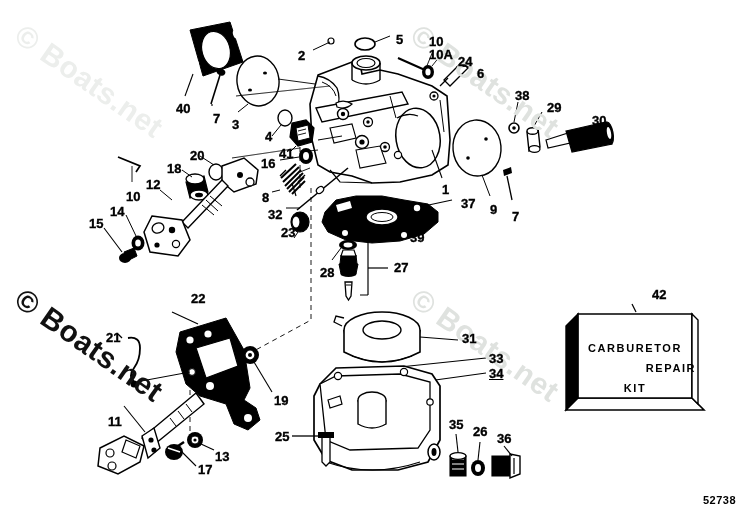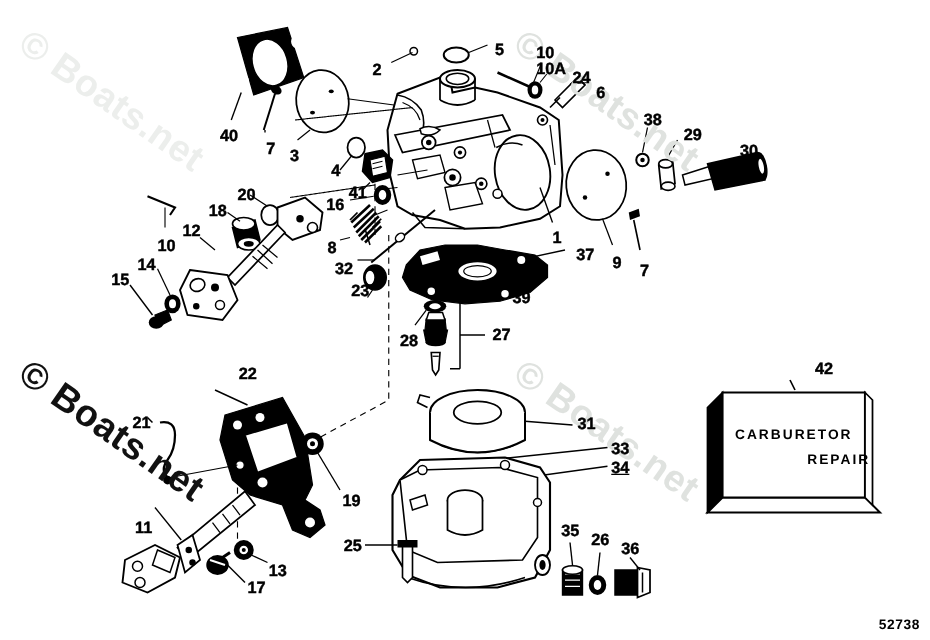--- a/index.html
+++ b/index.html
@@ -469,20 +469,21 @@
 
   </svg>
 
   <div class="wm wm-light" style="left:28px; top:18px;">© Boats.net</div>
   <div class="wm wm-mid" style="left:424px; top:18px;">© Boats.net</div>
   <div class="wm wm-dark" style="left:28px; top:282px;">© Boats.net</div>
   <div class="wm wm-mid" style="left:424px; top:282px;">© Boats.net</div>
 
   <div class="kitlabel" style="left:578px; top:342px; width:114px;">CARBURETOR</div>
   <div class="kitlabel" style="left:578px; top:362px; width:114px;margin-left:36px;">REPAIR</div>
+  <div class="kitlabel" style="left:578px; top:382px; width:114px;">KIT</div>
 
   <div class="callout" style="left:176px; top:102px;">40</div>
   <div class="callout" style="left:213px; top:112px;">7</div>
   <div class="callout" style="left:232px; top:118px;">3</div>
   <div class="callout" style="left:298px; top:49px;">2</div>
   <div class="callout" style="left:396px; top:33px;">5</div>
   <div class="callout" style="left:429px; top:35px;">10</div>
   <div class="callout" style="left:429px; top:48px;">10A</div>
   <div class="callout" style="left:458px; top:55px;">24</div>
   <div class="callout" style="left:477px; top:67px;">6</div>

